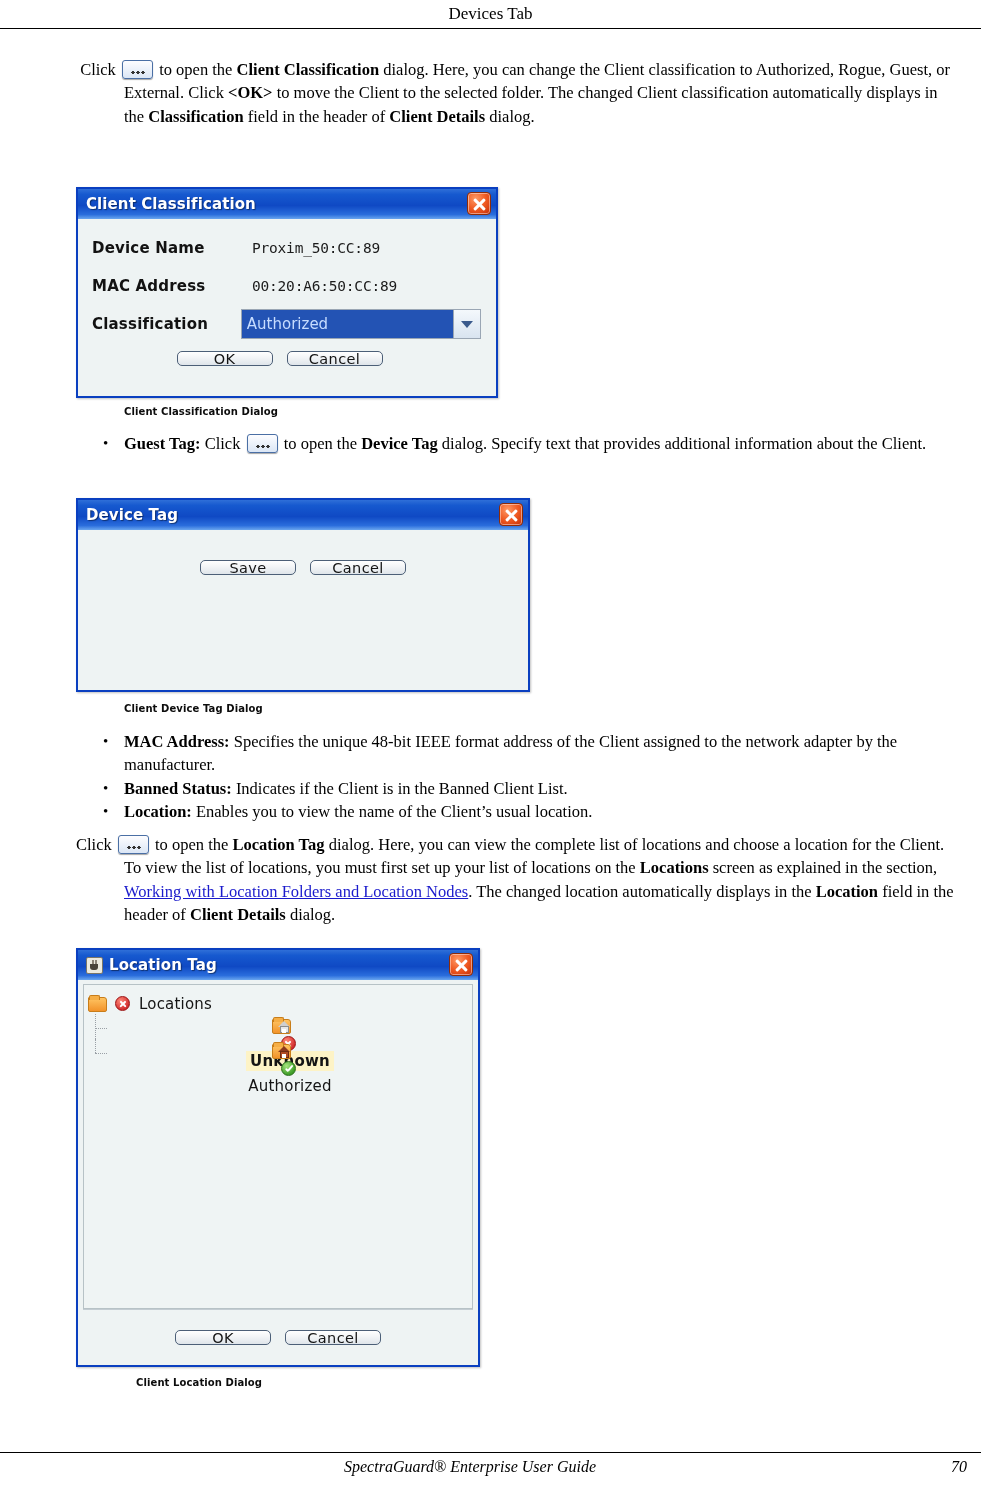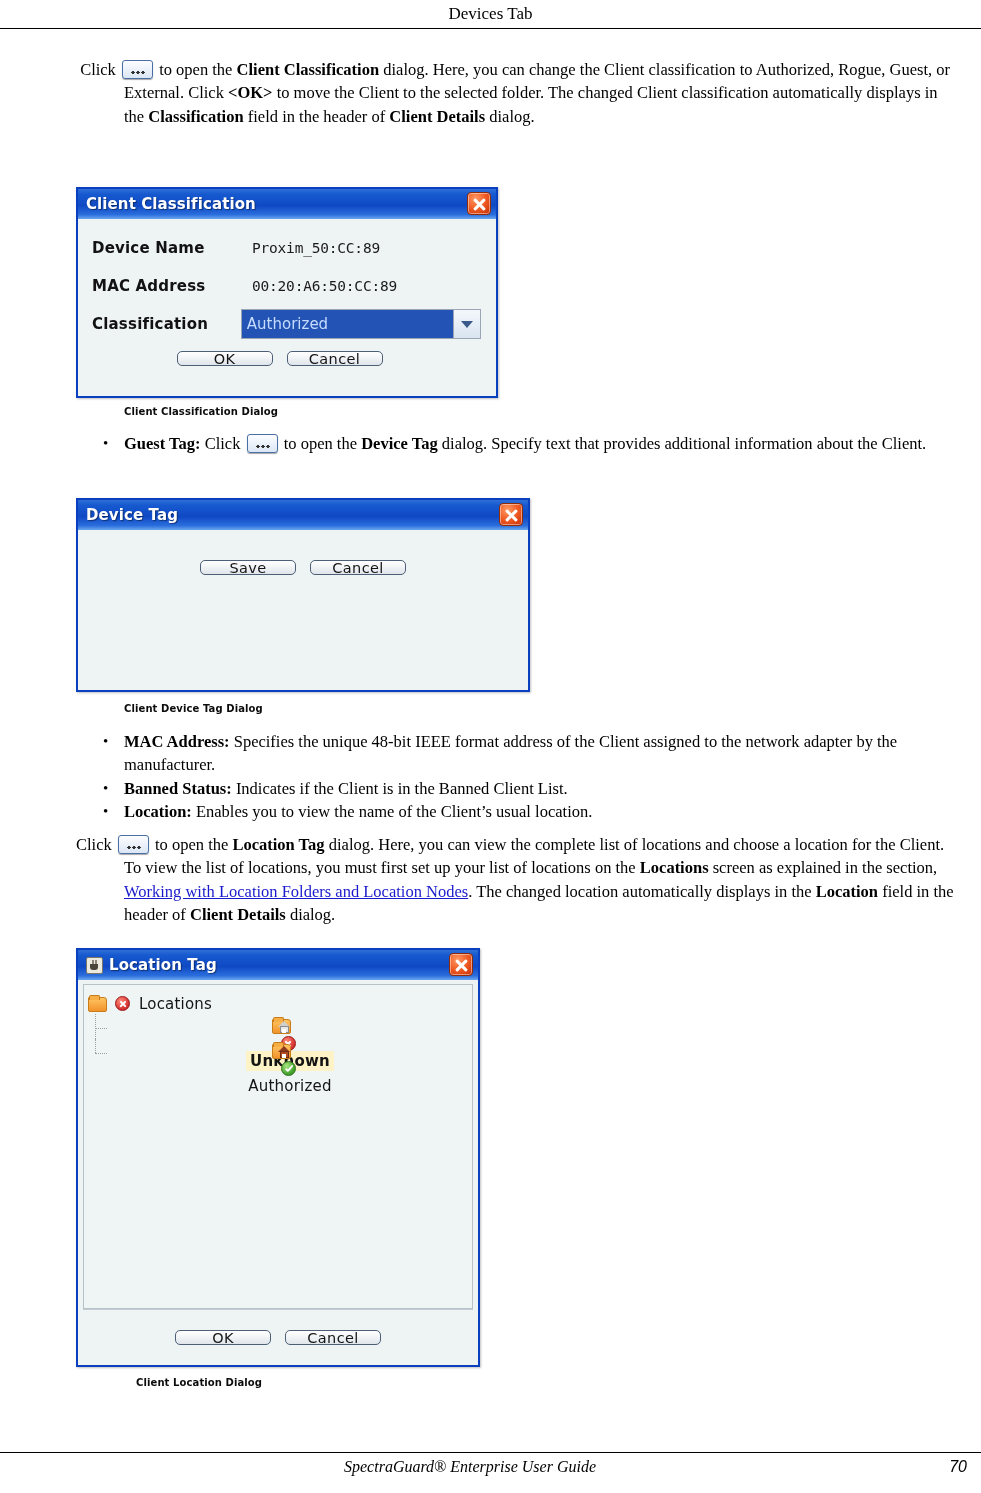--- a/index.html
+++ b/index.html
@@ -387,21 +387,21 @@
     text-align: center;
     font-style: italic;
     font-size: 16px;
     font-family: "Liberation Serif", serif;
   }
   .footer-page {
     position: absolute;
     top: 1458px; right: 14px;
     font-style: italic;
     font-size: 16px;
-    font-family: Liberation Sans, sans-serif;
+    font-family: Liberation Serif, serif;
   }
 </style>
 </head>
 <body>
 
 <div class="page-header">
   <span>Devices Tab</span>
 </div>
 <div class="header-rule"></div>
 

